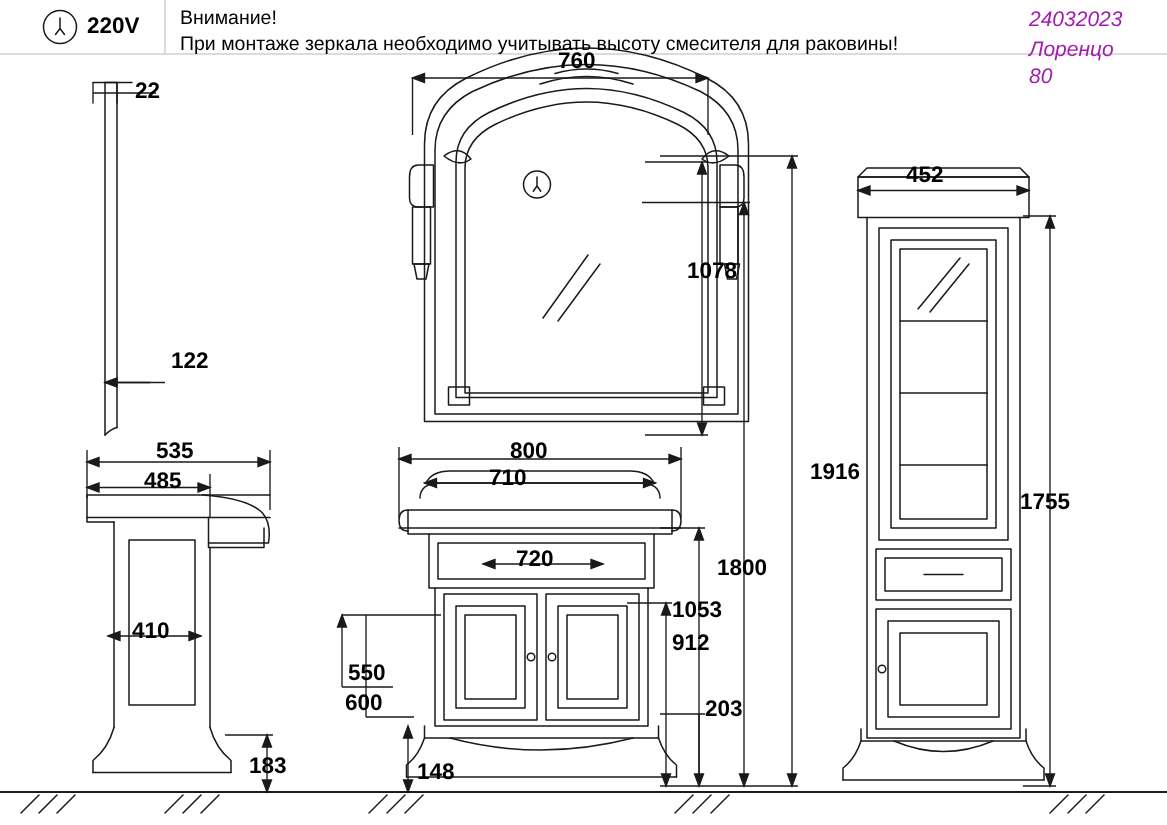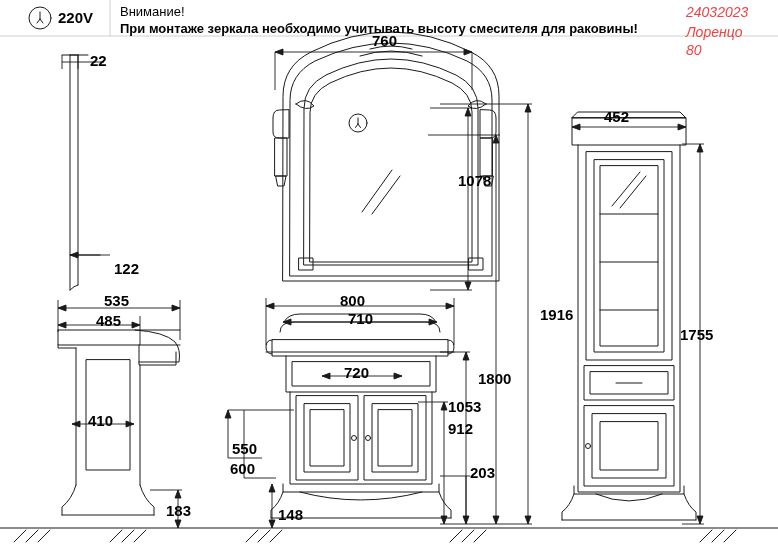--- a/index.html
+++ b/index.html
@@ -8,22 +8,22 @@
     background:#ffffff;
     font-family:"Liberation Sans", sans-serif;
     color:#000;
     overflow:hidden;
     position:relative;
   }
   #stage{position:absolute;left:0;top:0;width:778px;height:550px;}
   svg{position:absolute;left:0;top:0;}
   .txt{position:absolute;white-space:nowrap;}
   .warn-title{font-weight:normal;font-size:13px;}
-  .warn-body{font-size:13px;font-weight:bold;}
-  .code{font-size:14px;color:#ef4444;font-style:italic;}
+  .warn-body{font-size:13px;}
+  .code{font-size:14px;color:#a21caf;font-style:italic;}
   .dim{font-size:15px;font-weight:bold;}
   .volt{font-size:15px;font-weight:bold;}
 </style>
 </head>
 <body>
 
 <div id="stage">
 
 <svg width="778" height="550" viewBox="0 0 778 550">
   <g fill="none" stroke="#1a1a1a" stroke-width="1" stroke-linecap="round" stroke-linejoin="round">
@@ -268,31 +268,31 @@
 <div class="txt warn-body" style="left:120px;top:21px;">При монтаже зеркала необходимо учитывать высоту смесителя для раковины!</div>
 
 <div class="txt volt" style="left:58px;top:9px;">220V</div>
 
 <div class="txt code" style="left:686px;top:4px;">24032023</div>
 <div class="txt code" style="left:686px;top:24px;">Лоренцо</div>
 <div class="txt code" style="left:686px;top:42px;">80</div>
 
 <div class="txt dim" style="left:352px;top:32px;margin-left:20px;">760</div>
 <div class="txt dim" style="left:90px;top:52px;">22</div>
-<div class="txt dim" style="left:114px;top:260px;">122</div>
+<div class="txt dim" style="left:114px;top:232px;">122</div>
 
 <div class="txt dim" style="left:458px;top:172px;">1078</div>
 
 <div class="txt dim" style="left:104px;top:292px;">535</div>
 <div class="txt dim" style="left:96px;top:312px;">485</div>
 <div class="txt dim" style="left:88px;top:412px;">410</div>
 <div class="txt dim" style="left:166px;top:502px;">183</div>
 
 <div class="txt dim" style="left:340px;top:292px;">800</div>
-<div class="txt dim" style="left:348px;top:310px;text-align:right;">710</div>
+<div class="txt dim" style="left:326px;top:310px;text-align:right;">710</div>
 <div class="txt dim" style="left:344px;top:364px;">720</div>
 
 <div class="txt dim" style="left:232px;top:440px;text-align:right;">550</div>
 <div class="txt dim" style="left:230px;top:460px;">600</div>
 <div class="txt dim" style="left:278px;top:506px;">148</div>
 <div class="txt dim" style="left:470px;top:464px;">203</div>
 
 <div class="txt dim" style="left:448px;top:420px;">912</div>
 <div class="txt dim" style="left:448px;top:398px;">1053</div>
 <div class="txt dim" style="left:478px;top:326px;margin-top:44px;">1800</div>

